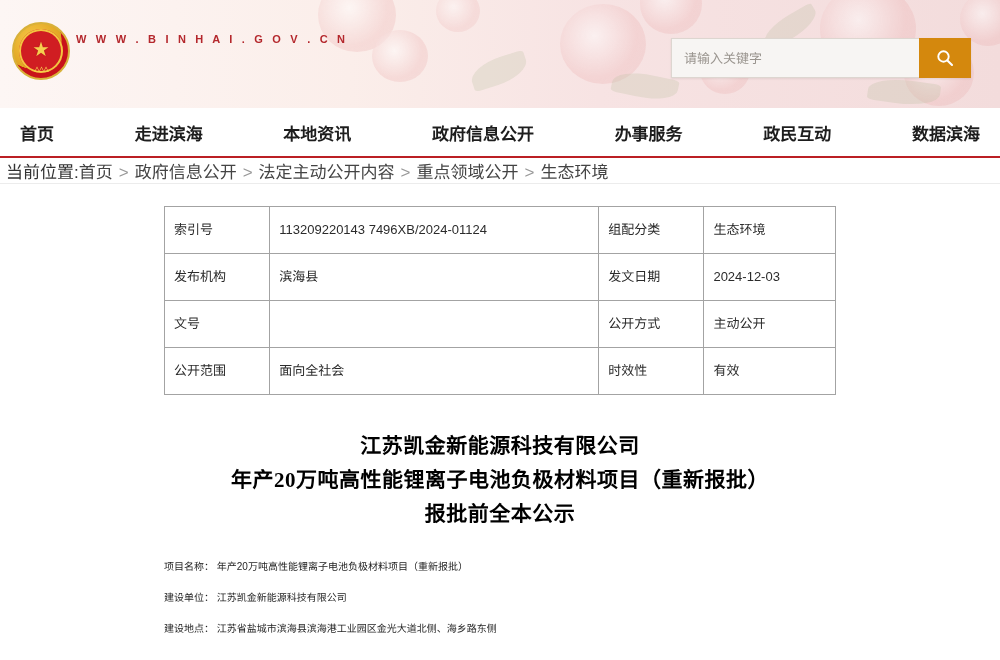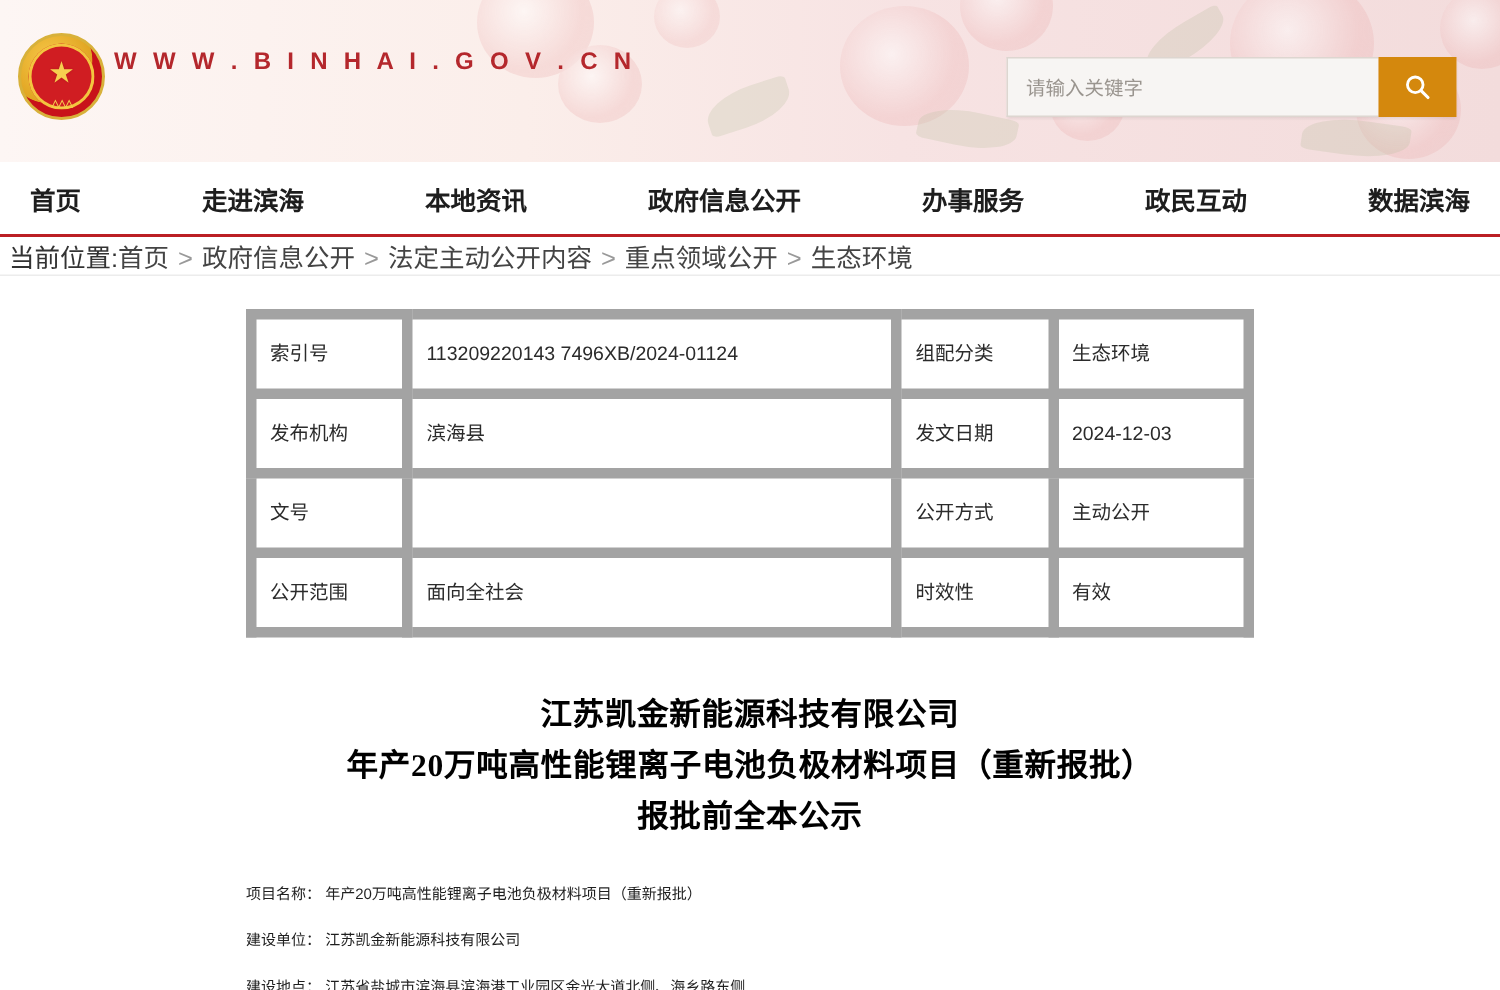--- a/index.html
+++ b/index.html
@@ -79,21 +79,21 @@
     font-family: "Liberation Serif", serif;
     font-size: 40px;
     font-weight: bold;
     color: #bb1f24;
     letter-spacing: 2px;
     line-height: 1;
     text-shadow: 0 1px 0 rgba(255,255,255,.6);
   }
   .site-title .en {
     margin-top: 9px;
-    font-size: 16px;
+    font-size: 11px;
     letter-spacing: 3.2px;
     color: #b4272c;
     font-weight: bold;
   }
 
   .search-box {
     position: absolute;
     right: 29px; top: 38px;
     display: flex;
     height: 40px;
@@ -173,21 +173,21 @@
     justify-content: center;
   }
   table.meta {
     width: 672px;
     border-collapse: collapse;
     font-size: 13px;
     color: #2b2b2b;
     table-layout: fixed;
   }
   table.meta td {
-    border: 7px solid #a3a3a3;
+    border: 1px solid #a3a3a3;
     height: 27px;
     padding: 14px 9px;
     line-height: 18px;
     white-space: nowrap;
     overflow: hidden;
   }
   td.k { width: 96px; }
   td.v1 { width: 300px; }
   td.k2 { width: 96px; }
   td.v2 { width: 120px; }

